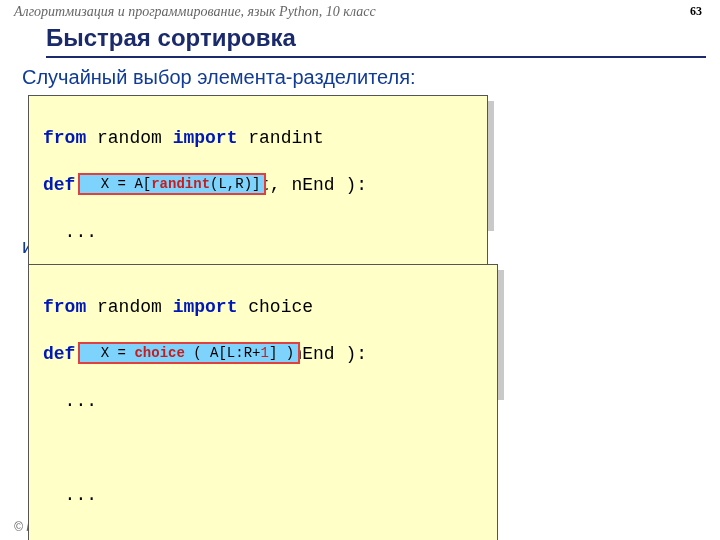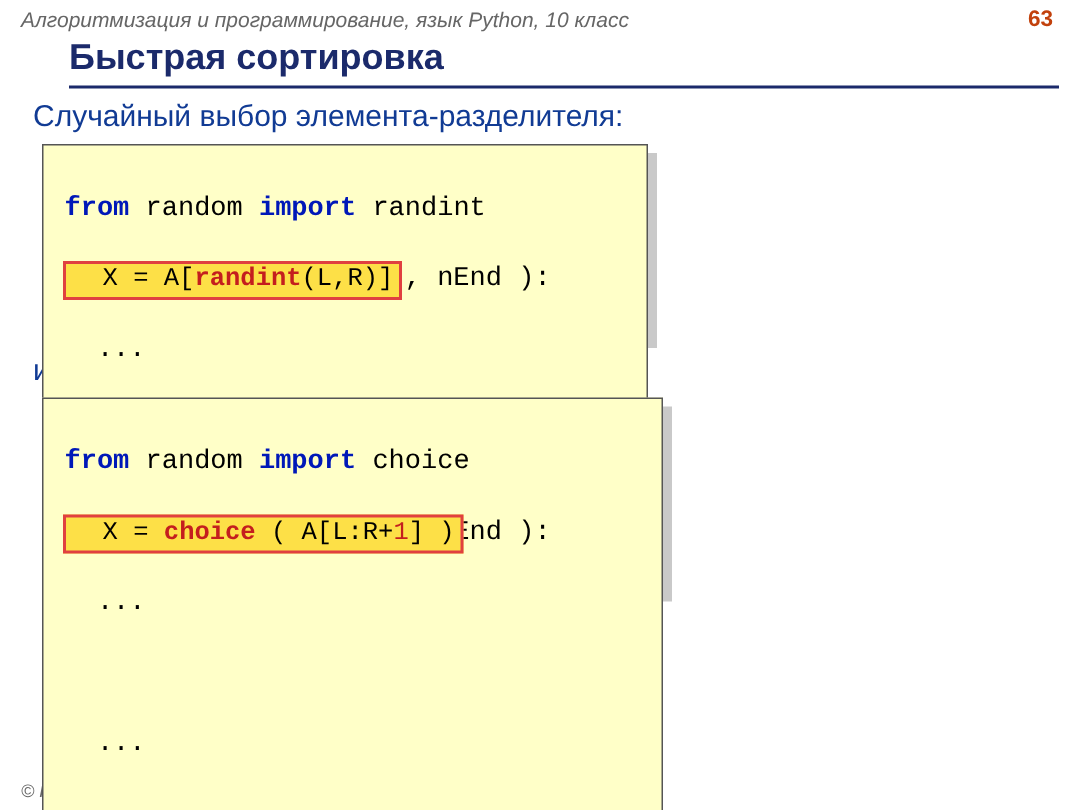--- a/index.html
+++ b/index.html
@@ -6,32 +6,33 @@
   body {
     width: 720px;
     height: 540px;
     background: #fff;
     font-family: Arial, Helvetica, sans-serif;
     position: relative;
     overflow: hidden;
   }
   .header-bar {
     display: flex;
-    align-items: flex-end;
+    align-items: flex-start;
     padding: 4px 18px 2px 14px;
     font-style: italic;
     color: #666;
     font-size: 14px;
+    font-family: Liberation Serif, serif;
   }
   .header-bar .page-num {
     margin-left: auto;
     font-weight: bold;
     font-style: normal;
-    color: #c2410c;
-    font-size: 15px;
+    color: #000000;
+    font-size: 12px;
   }
   .title-wrap {
     padding: 2px 14px 0 14px;
     margin-left: 32px;
   }
   .title {
     color: #1b2a6b;
     font-weight: bold;
     font-size: 24px;
     padding-bottom: 2px;
@@ -44,21 +45,21 @@
     padding: 8px 36px 0 22px;
   }
   .subhead {
     color: #113b94;
     font-size: 20px;
     margin-bottom: 6px;
   }
   .codebox-wrap {
     position: relative;
     margin: 0 0 10px 6px;
-    width: 404px;
+    width: 460px;
   }
   .codebox-shadow {
     position: absolute;
     top: 6px; left: 6px; right: -6px; bottom: -6px;
     background: #c9c9c9;
     z-index: 0;
   }
   .codebox {
     position: relative;
     background: #ffffc8;
@@ -80,27 +81,28 @@
     left: 14px;
     font-size: 12px;
     color: #666;
   }
   .footer .ital { font-style: italic; }
   .footer .url { font-style: italic; color: #666; margin-left: 14px; }
   
   .hlbox1, .hlbox2 {
     position: absolute;
     border: 2px solid #e04040;
-    background: #fde047;
+    background: #7dd3fc;
     font-family: "Courier New", Courier, monospace;
-    font-size: 17px;
+    font-size: 14px;
     line-height: 1.3;
     padding: 0 4px 0 4px;
     z-index: 5;
     white-space: pre;
+    margin-left: 36px;
   }
 </style>
 </head>
 <body>
 
 <div class="header-bar">
   <span>Алгоритмизация и программирование, язык Python, 10 класс</span>
   <span class="page-num">63</span>
 </div>
 
@@ -120,21 +122,21 @@
 <span class="line"><span class="kw">def</span><span> qSort ( A, nStart, nEnd ):</span></span>
 <span class="line">  ...  </span>
 <span class="line">&nbsp;</span>
 <span class="line">  ...</span>
     </div>
     <div class="hlbox1" style="left:14px; top:78px;"><span>  X = A[</span><span class="red">randint</span><span>(L,R)]</span></div>
   </div>
 
   <div class="subhead">или так:</div>
 
-  <div class="codebox-wrap" style="height:130px; width:414px;">
+  <div class="codebox-wrap" style="height:130px; width:470px;">
     <div class="codebox-shadow"></div>
     <div class="codebox">
 <span class="line"><span class="kw">from</span><span> random </span><span class="kw">import</span><span> choice</span></span>
 <span class="line"><span class="kw">def</span><span> qSort ( A, nStart, nEnd ):</span></span>
 <span class="line">  ...  </span>
 <span class="line">&nbsp;</span>
 <span class="line">  ...</span>
     </div>
     <div class="hlbox2" style="left:14px; top:78px;text-align:center;"><span>  X = </span><span class="red">choice</span><span> ( A[L:R+</span><span class="num">1</span><span>] )</span></div>
   </div>

